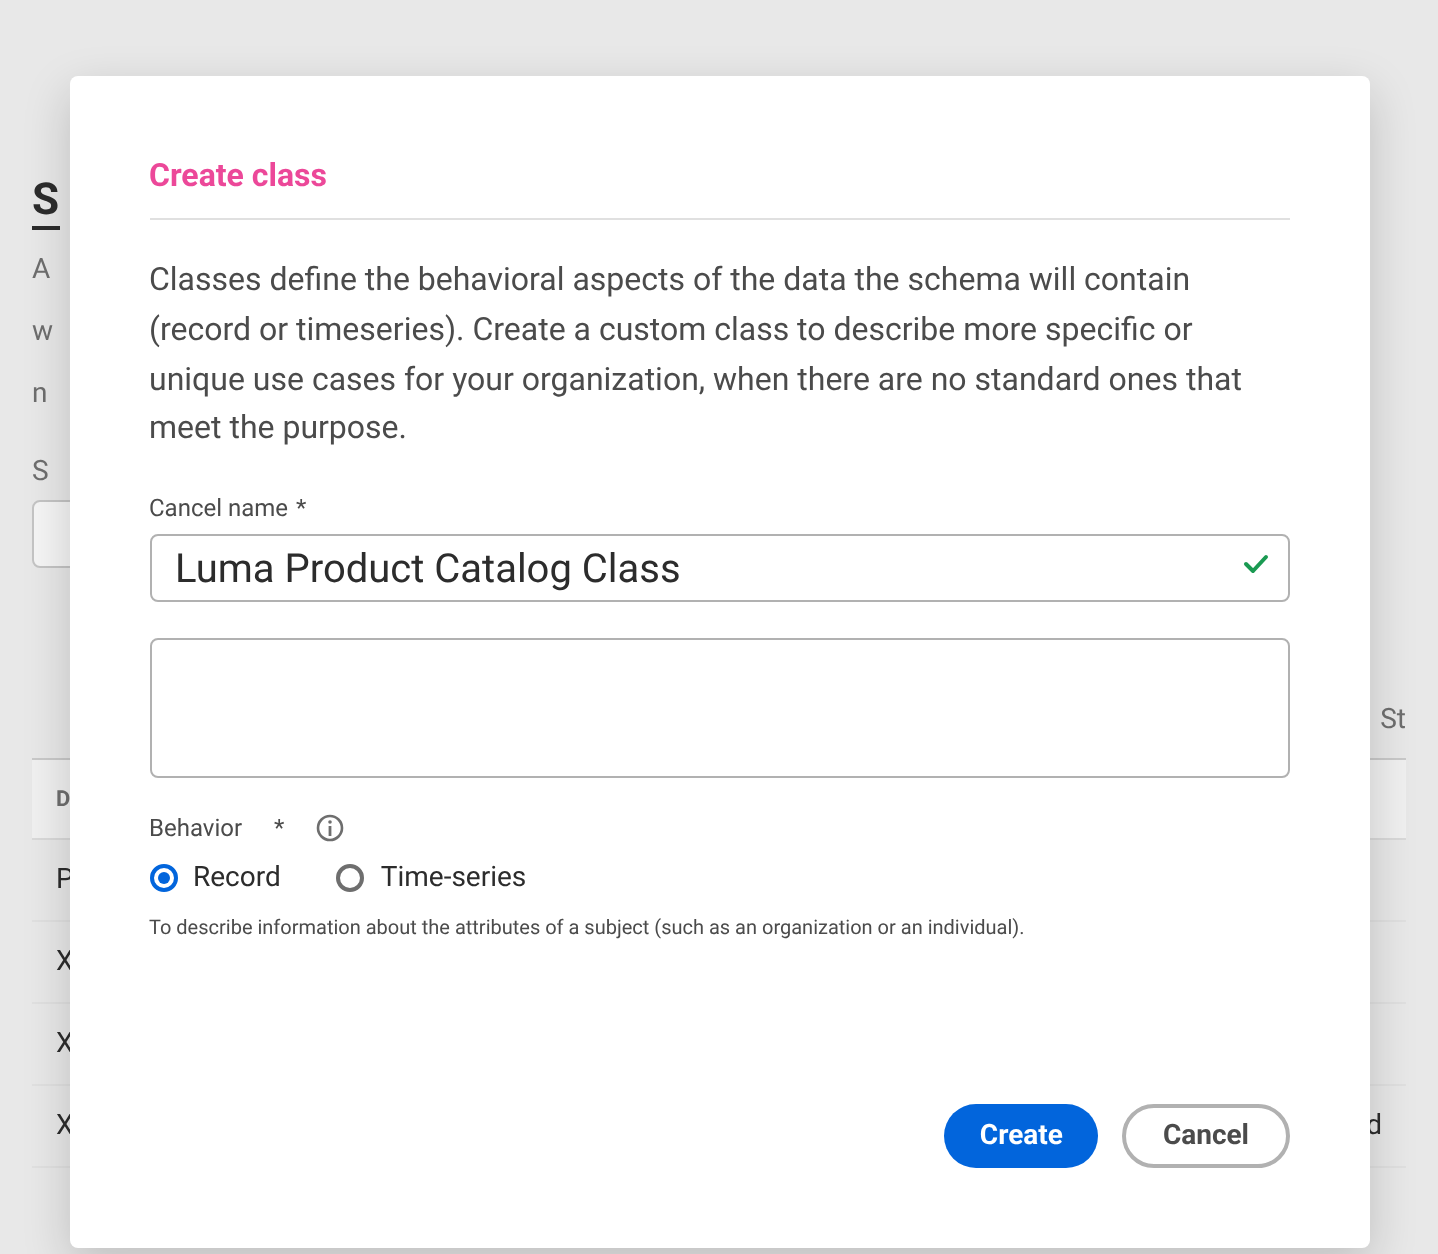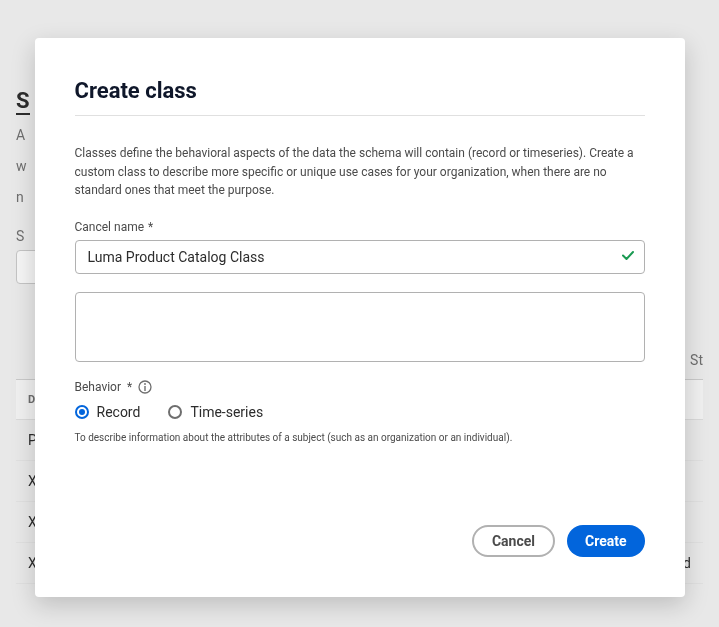--- a/index.html
+++ b/index.html
@@ -124,31 +124,31 @@
     .modal {
       background: #fff;
       width: 650px;
       border-radius: 4px;
       box-shadow: 0 8px 24px rgba(0,0,0,0.18);
       padding: 40px;
       display: flex;
       flex-direction: column;
     }
     .modal-title {
-      font-size: 22px;
+      font-size: 16px;
       font-weight: 700;
-      color: #0f172a;
+      color: #ec4899;
       padding-bottom: 12px;
       border-bottom: 1px solid #e0e0e0;
-      margin-bottom: 28px;
+      margin-bottom: 18px;
     }
     .modal-desc {
       color: #4b4b4b;
       line-height: 1.55;
-      font-size: 12px;
+      font-size: 16px;
       margin-bottom: 20px;
     }
     .field-label {
       font-size: 12px;
       color: #4b4b4b;
       margin-bottom: 6px;
       display: flex;
       align-items: center;
       gap: 4px;
     }
@@ -158,21 +158,21 @@
     .field-input-wrap {
       position: relative;
       margin-bottom: 18px;
     }
     .text-input {
       width: 100%;
       height: 34px;
       border: 1px solid #b1b1b1;
       border-radius: 4px;
       padding: 0 34px 0 12px;
-      font-size: 14px;
+      font-size: 20px;
       color: #2c2c2c;
       font-family: inherit;
     }
     .valid-check {
       position: absolute;
       right: 10px;
       top: 50%;
       transform: translateY(-50%);
     }
     .textarea-input {
@@ -182,21 +182,21 @@
       border-radius: 4px;
       padding: 8px 12px;
       font-size: 14px;
       font-family: inherit;
       resize: none;
       margin-bottom: 18px;
     }
     .behavior-label {
       display: flex;
       align-items: center;
-      gap: 6px;
+      gap: 16px;
       font-size: 12px;
       color: #4b4b4b;
       margin-bottom: 10px;
     }
     .info-icon {
       width: 14px;
       height: 14px;
       display: inline-flex;
       align-items: center;
       justify-content: center;
@@ -360,17 +360,17 @@
       </div>
       <div class="radio-item">
         <span class="radio-circle"></span>
         <span class="radio-label">Time-series</span>
       </div>
     </div>
 
     <div class="behavior-help">To describe information about the attributes of a subject (such as an organization or an individual).</div>
 
     <div class="modal-footer">
+      <button class="btn btn-primary">Create</button>
       <button class="btn btn-secondary">Cancel</button>
-      <button class="btn btn-primary">Create</button>
     </div>
   </div>
 </div>
 
 </body></html>

